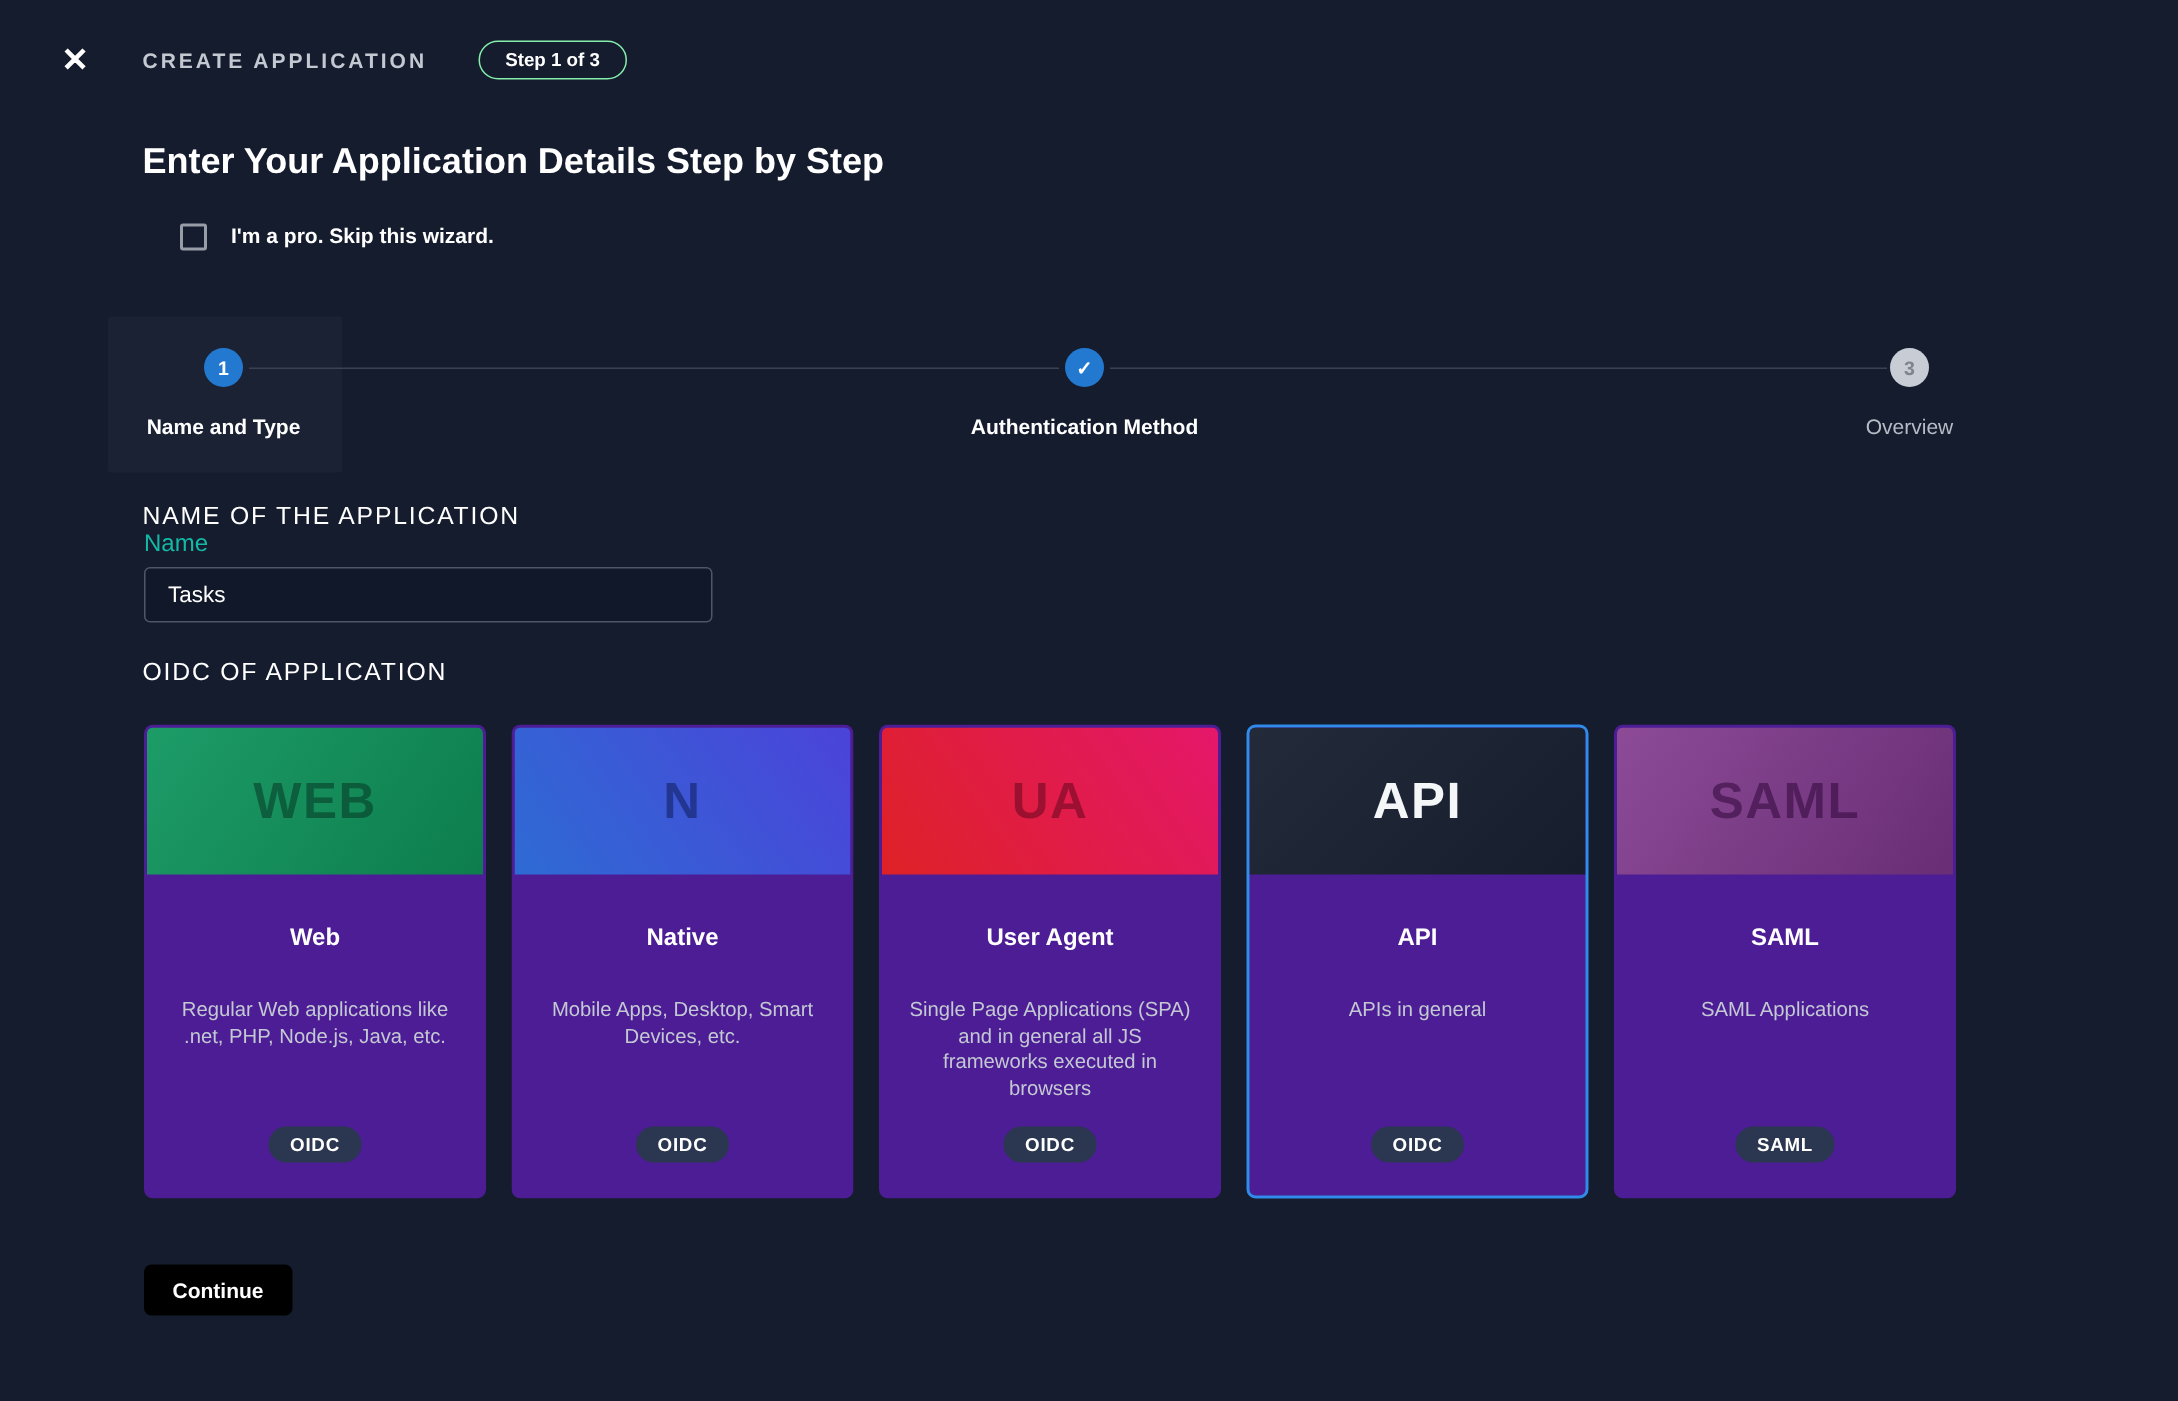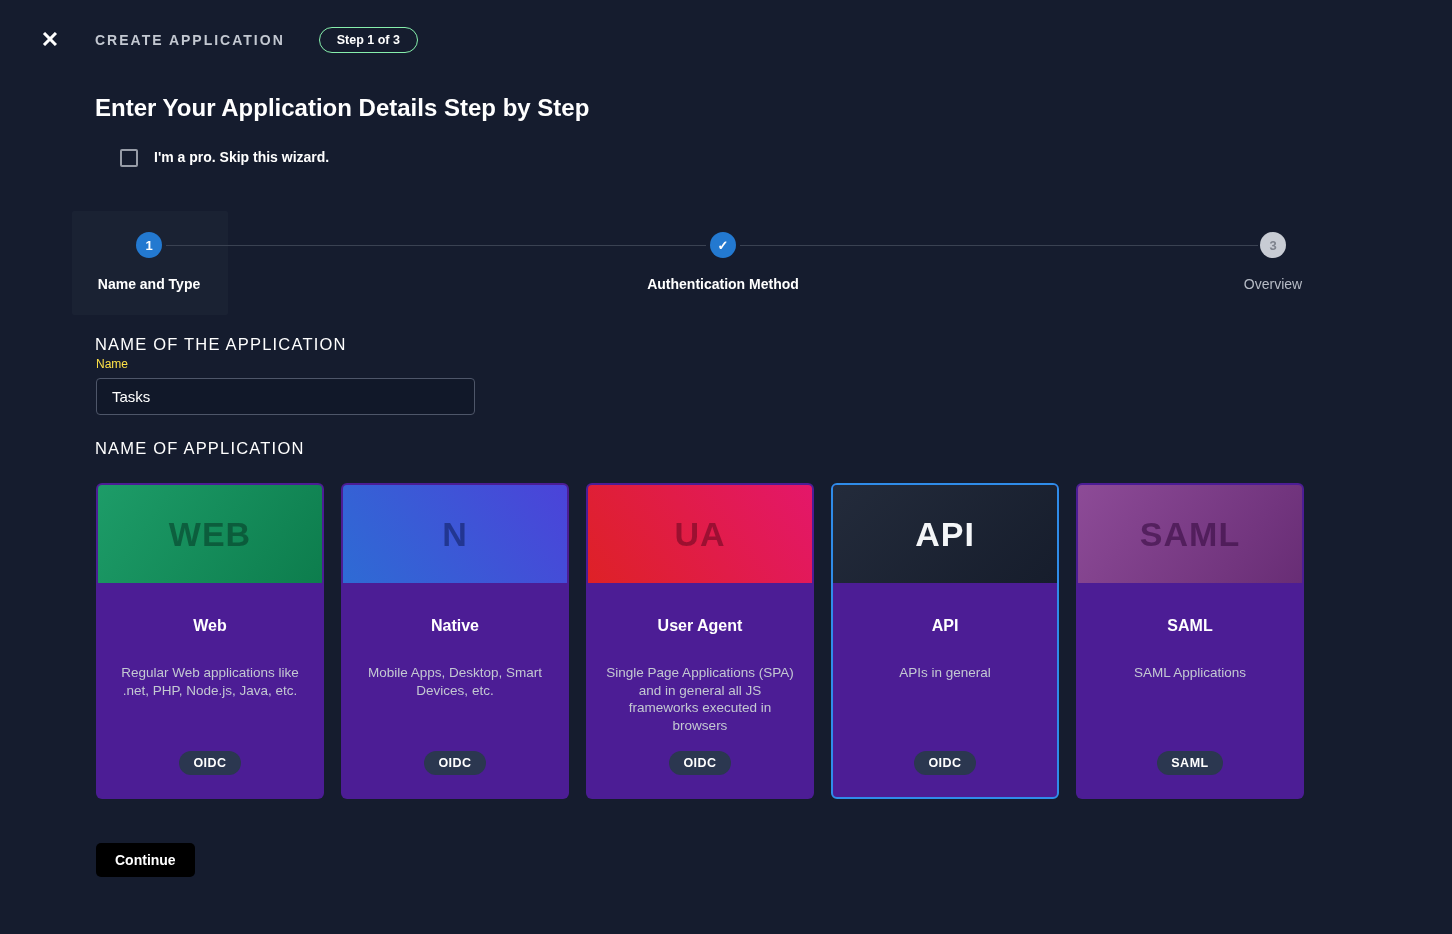--- a/index.html
+++ b/index.html
@@ -57,21 +57,21 @@
   .circle-active, .circle-done { background:#2379d0; color:#ffffff; }
   .circle-upcoming { background:#c8ccd4; color:#7e московsk838d; color:#7e838d; }
   .step-label { margin-top:18px; font-size:14px; font-weight:bold; color:#ffffff; }
   .step-3 .step-label { font-weight:normal; color:#b6bbc5; }
 
   
   .section-title {
     margin:20px 0 0 95px; font-size:16.5px; font-weight:normal;
     letter-spacing:1.2px; color:#ffffff;
   }
-  .field-label { margin:18px 0 0 96px; font-size:12px; color:#fde047; }
+  .field-label { margin:18px 0 0 96px; font-size:16px; color:#14b8a6; }
   .name-input {
     display:block; margin:6px 0 0 96px; width:379px; height:37px;
     background:#111829; border:1px solid #4e5669; border-radius:4px;
     color:#ffffff; font-size:15px; padding:0 15px;
     font-family:"Liberation Sans", sans-serif; outline:none;
   }
 
   
   .cards { display:flex; gap:17px; margin:25px 0 0 96px; }
   .card {
@@ -147,21 +147,21 @@
   <div class="step step-3">
     <div class="step-circle circle-upcoming">3</div>
     <div class="step-label">Overview</div>
   </div>
 </div>
 
 <div class="section-title">NAME OF THE APPLICATION</div>
 <label class="field-label">Name</label>
 <input class="name-input" type="text" value="Tasks" style="">
 
-<div class="section-title" style="margin-top:24px;">NAME OF APPLICATION</div>
+<div class="section-title" style="margin-top:24px;">OIDC OF APPLICATION</div>
 
 <div class="cards">
 
   <div class="card">
     <div class="card-header hdr-web">WEB</div>
     <div class="card-body">
       <div class="card-title">Web</div>
       <div class="card-desc">Regular Web applications like .net, PHP, Node.js, Java, etc.</div>
       <div class="card-badge">OIDC</div>
     </div>

